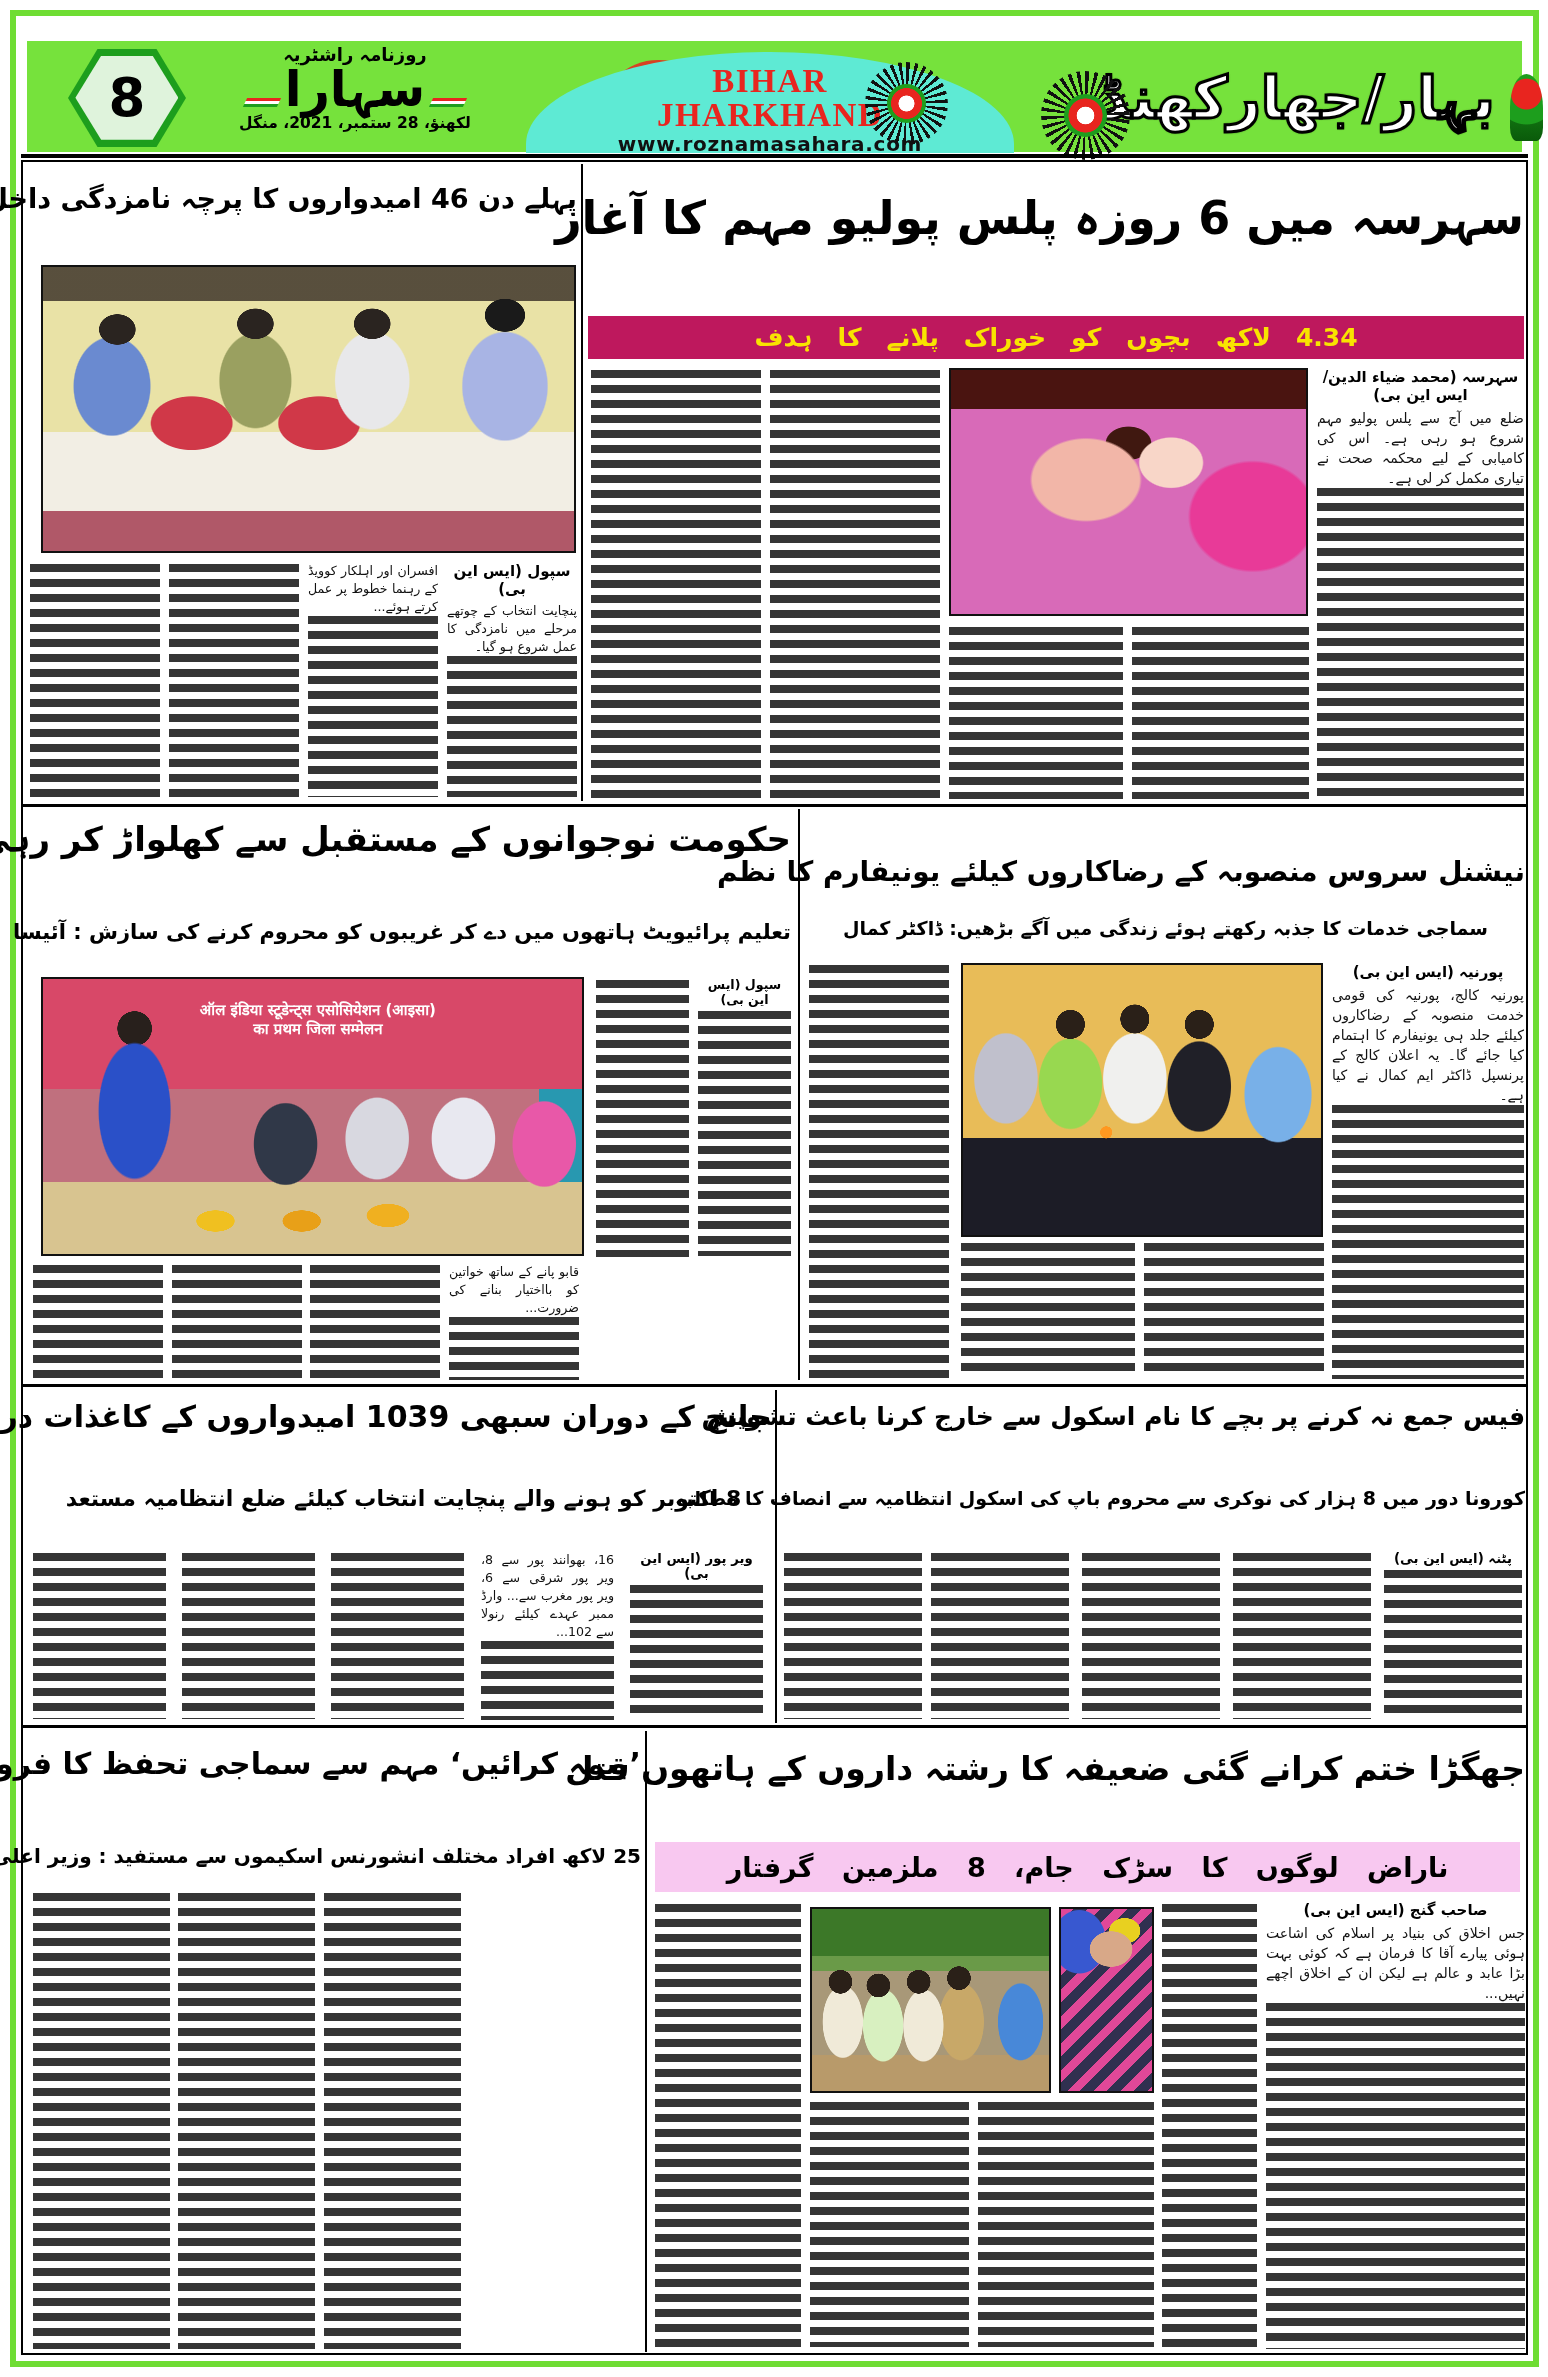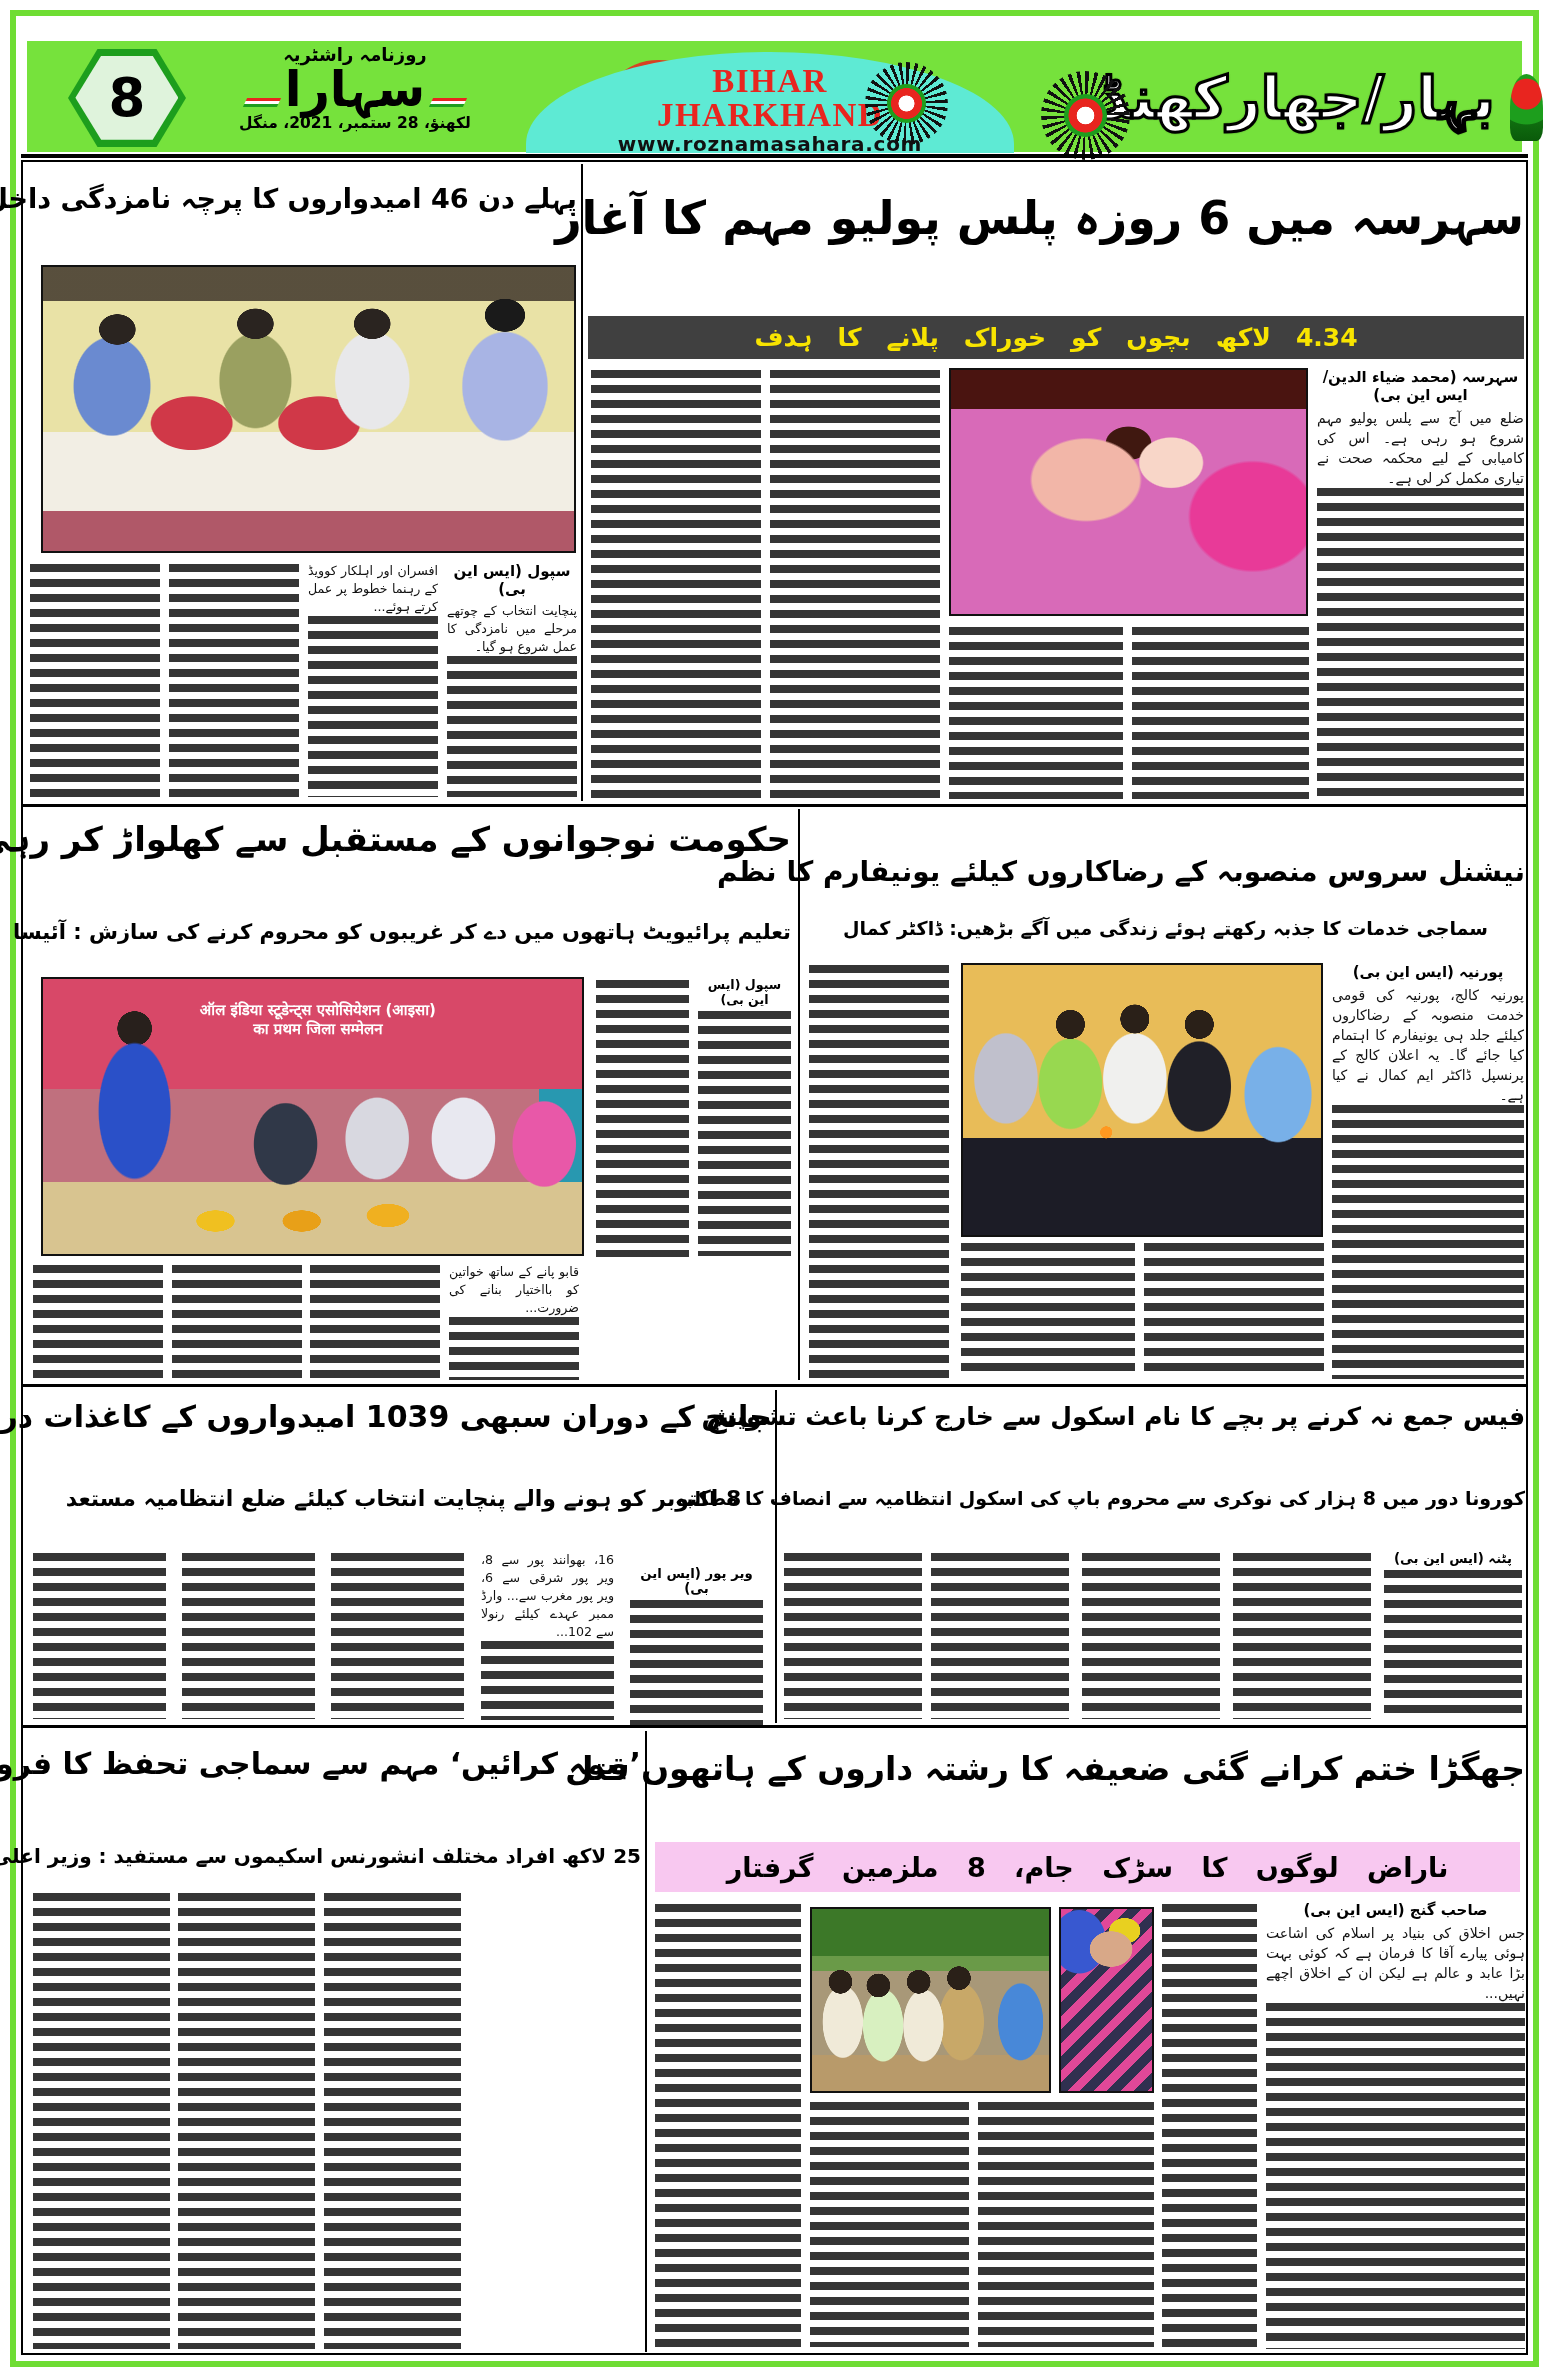--- a/index.html
+++ b/index.html
@@ -38,21 +38,21 @@
         -webkit-text-stroke:3px #000;text-shadow:0 0 2.2px #000,0 0 2.2px #000;}
   .tree{position:absolute;left:1510px;top:74px;width:33px;height:67px;
         background:radial-gradient(circle at 50% 30%,#e8251f 0 30%,#1d9e1d 32% 60%,transparent 62%),
                    linear-gradient(#1d9e1d,#0a5a0a);border-radius:50% 50% 20% 20%;}
   
   .hrule{position:absolute;background:#000;}
   .vrule{position:absolute;width:1.5px;background:#000;}
   
   .ur{direction:rtl;text-align:center;font-weight:bold;color:#000;}
   .nowrap{white-space:nowrap;}
-  .blackbar{position:absolute;background:#404040;color:#f8e400;display:flex;align-items:center;justify-content:center;
+  .blackbar{position:absolute;background:#be185d;color:#f8e400;display:flex;align-items:center;justify-content:center;
             direction:rtl;font-weight:bold;}
   .pinkbar{position:absolute;background:#f8c8f0;color:#000;display:flex;align-items:center;justify-content:center;
             direction:rtl;font-weight:bold;}
   
   .col{position:absolute;direction:rtl;}
   .fill{background-image:repeating-linear-gradient(to bottom,rgba(25,25,25,.88) 0 8.1px,transparent 8.1px 15px);}
   .body-text{font-size:14px;line-height:20px;text-align:justify;color:#111;}
   .byline{font-size:15px;font-weight:bold;text-align:center;direction:rtl;color:#000;margin-bottom:4.4px;}
   .fillrest{flex:1;background-image:repeating-linear-gradient(to bottom,rgba(25,25,25,.88) 0 8.1px,transparent 8.1px 15px);}
   .colflex{display:flex;flex-direction:column;}
@@ -247,21 +247,21 @@
     <div class="byline">پورنیہ (ایس این بی)</div>
     <div class="body-text">پورنیہ کالج، پورنیہ کی قومی خدمت منصوبہ کے رضاکاروں کیلئے جلد ہی یونیفارم کا اہتمام کیا جائے گا۔ یہ اعلان کالج کے پرنسپل ڈاکٹر ایم کمال نے کیا ہے۔</div>
     <div class="fillrest"></div>
   </div>
 
   <div class="hrule" style="left:21px;top:1384px;width:1507px;height:3px;"></div>
 
   <div class="abs ur nowrap" style="left:24px;top:1399px;width:747px;font-size:30px;">جانچ کے دوران سبھی 1039 امیدواروں کے کاغذات درست</div>
   <div class="abs ur nowrap" style="left:30px;top:1486px;width:747px;font-size:22px;">8 اکتوبر کو ہونے والے پنچایت انتخاب کیلئے ضلع انتظامیہ مستعد</div>
 
-  <div class="col colflex" style="left:630px;top:1551px;width:133px;height:169px;margin-top:15px;">
+  <div class="col colflex" style="left:630px;top:1551px;width:133px;height:169px;">
     <div class="byline" style="font-size:13.3px;">ویر پور (ایس این بی)</div>
     <div class="fillrest"></div>
   </div>
   <div class="col colflex" style="left:481px;top:1551px;width:133px;height:169px;">
     <div class="body-text small">16، بھوانند پور سے 8، ویر پور شرقی سے 6، ویر پور مغرب سے... وارڈ ممبر عہدے کیلئے رنولا سے 102...</div>
     <div class="fillrest"></div>
   </div>
   <div class="col fill" style="left:331px;top:1553px;width:133px;height:166px;"></div>
   <div class="col fill" style="left:182px;top:1553px;width:133px;height:166px;"></div>
   <div class="col fill" style="left:33px;top:1553px;width:133px;height:166px;"></div>

